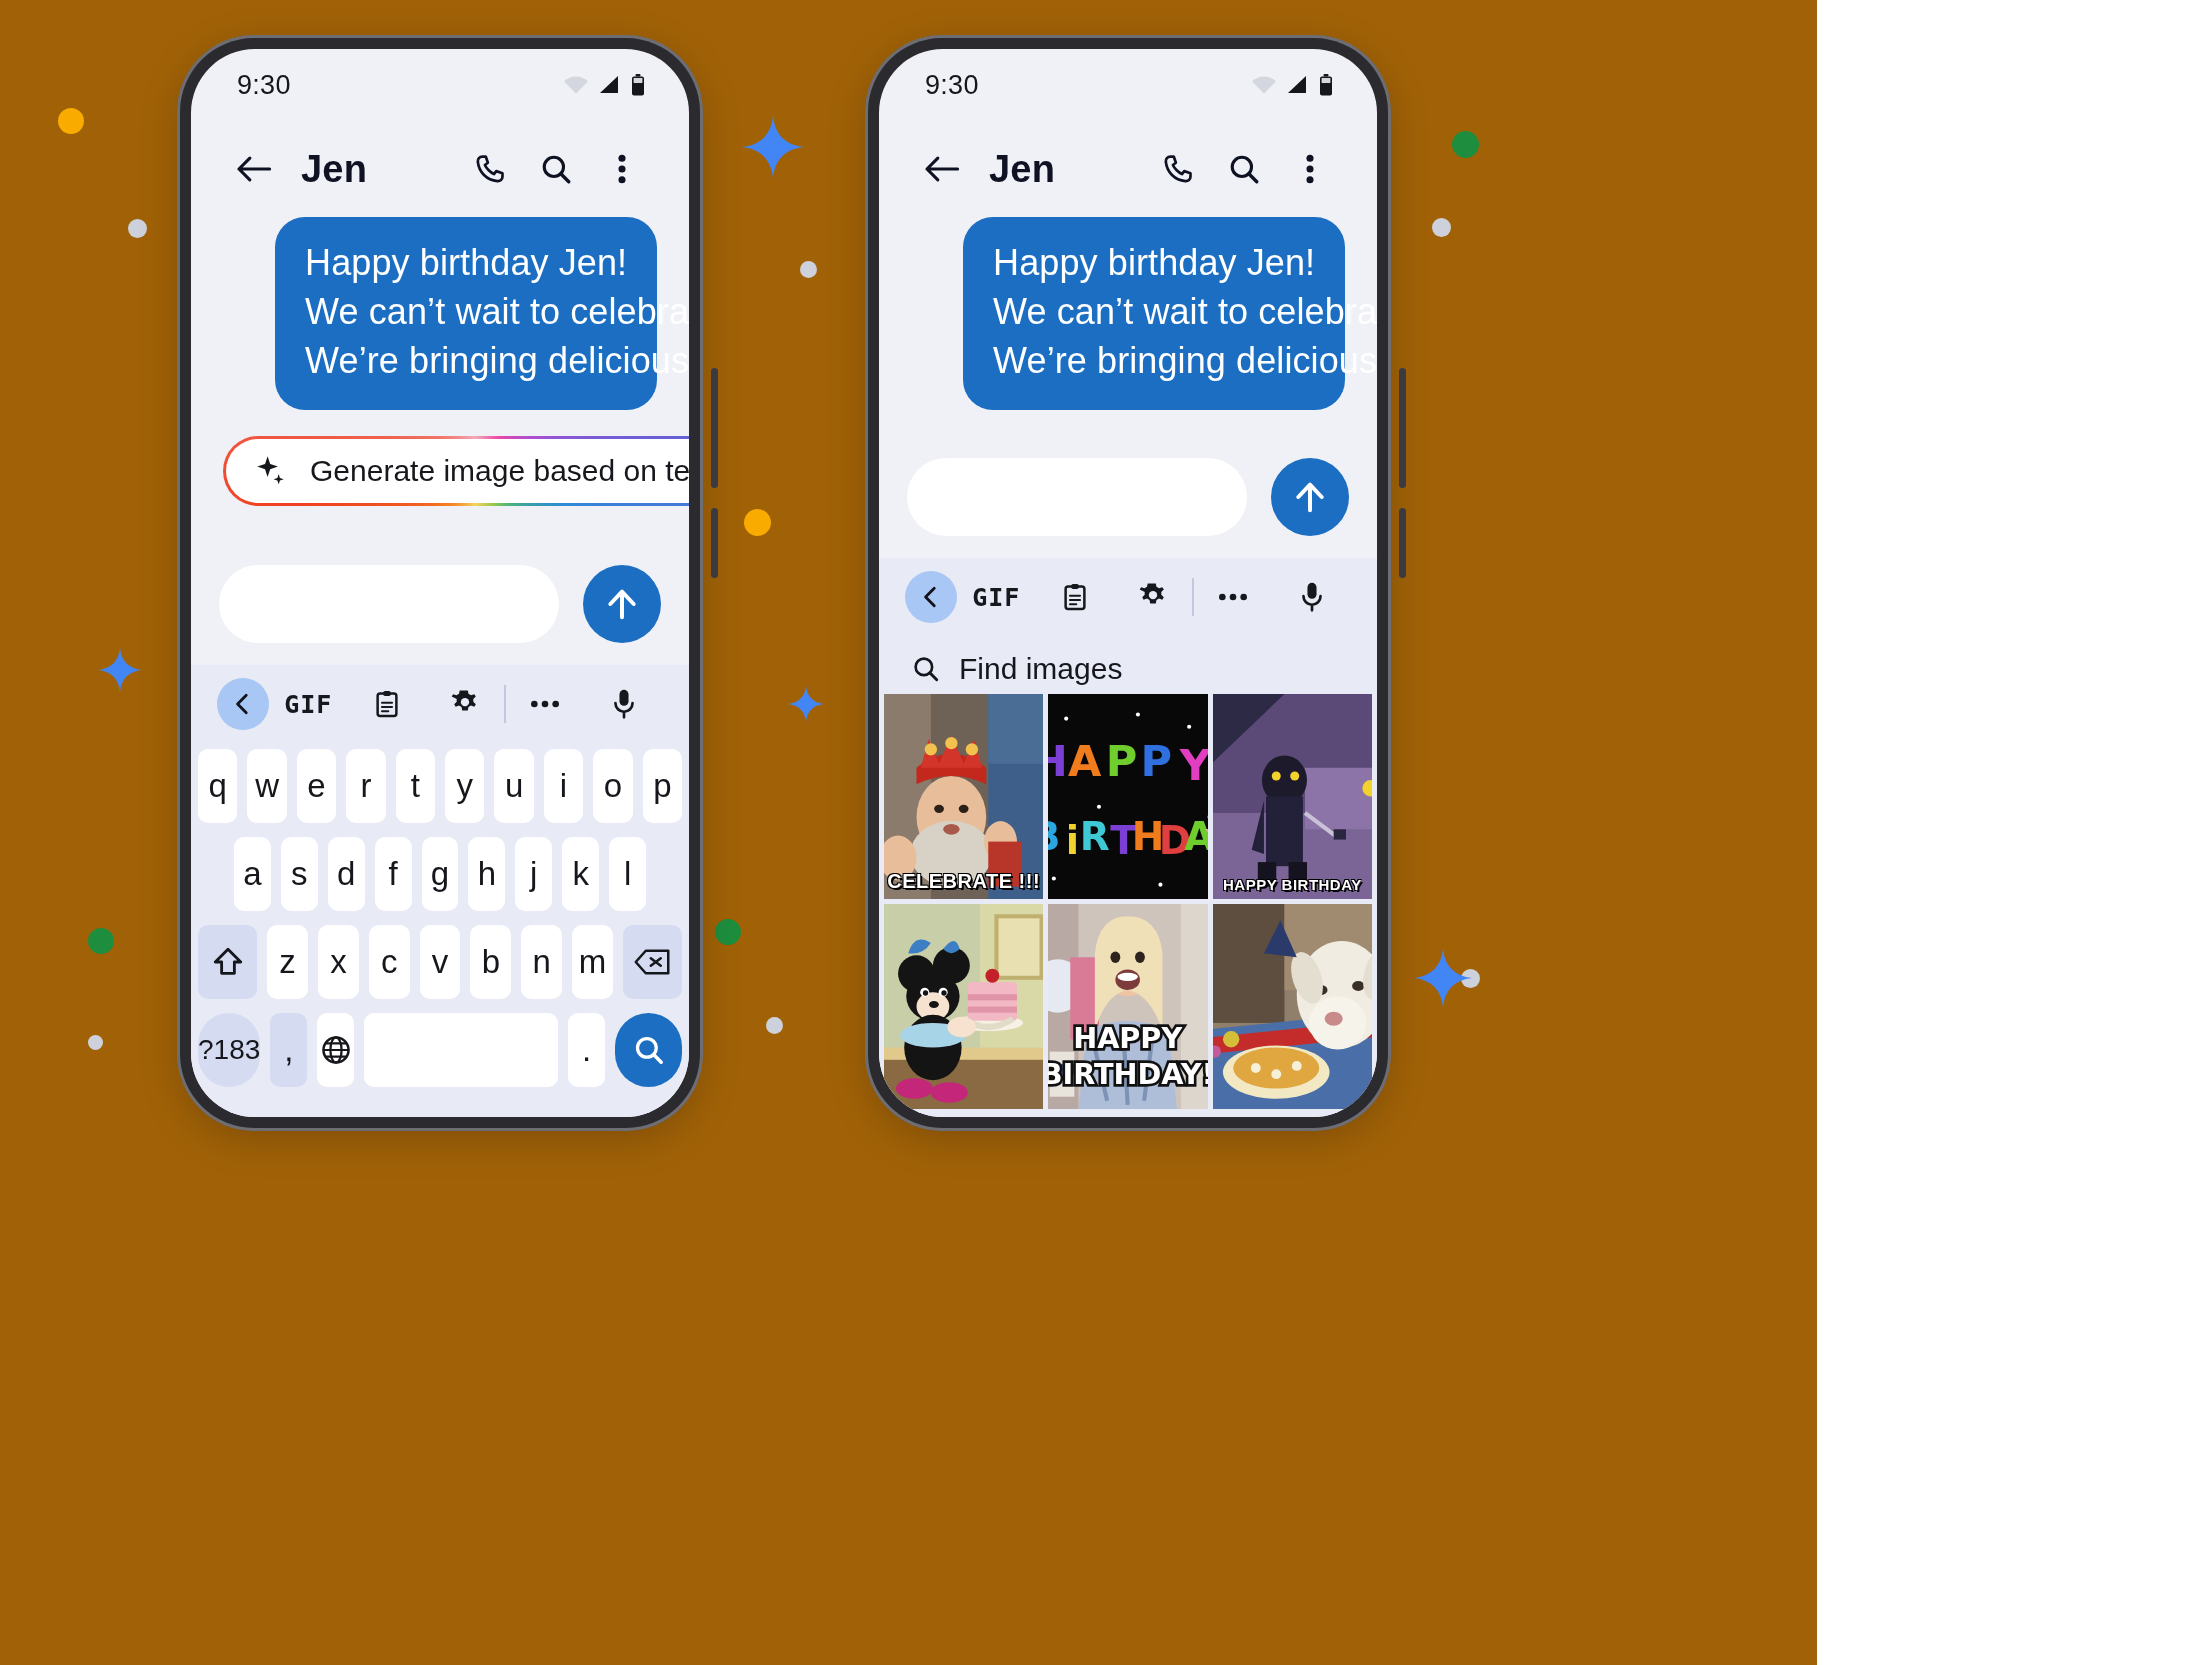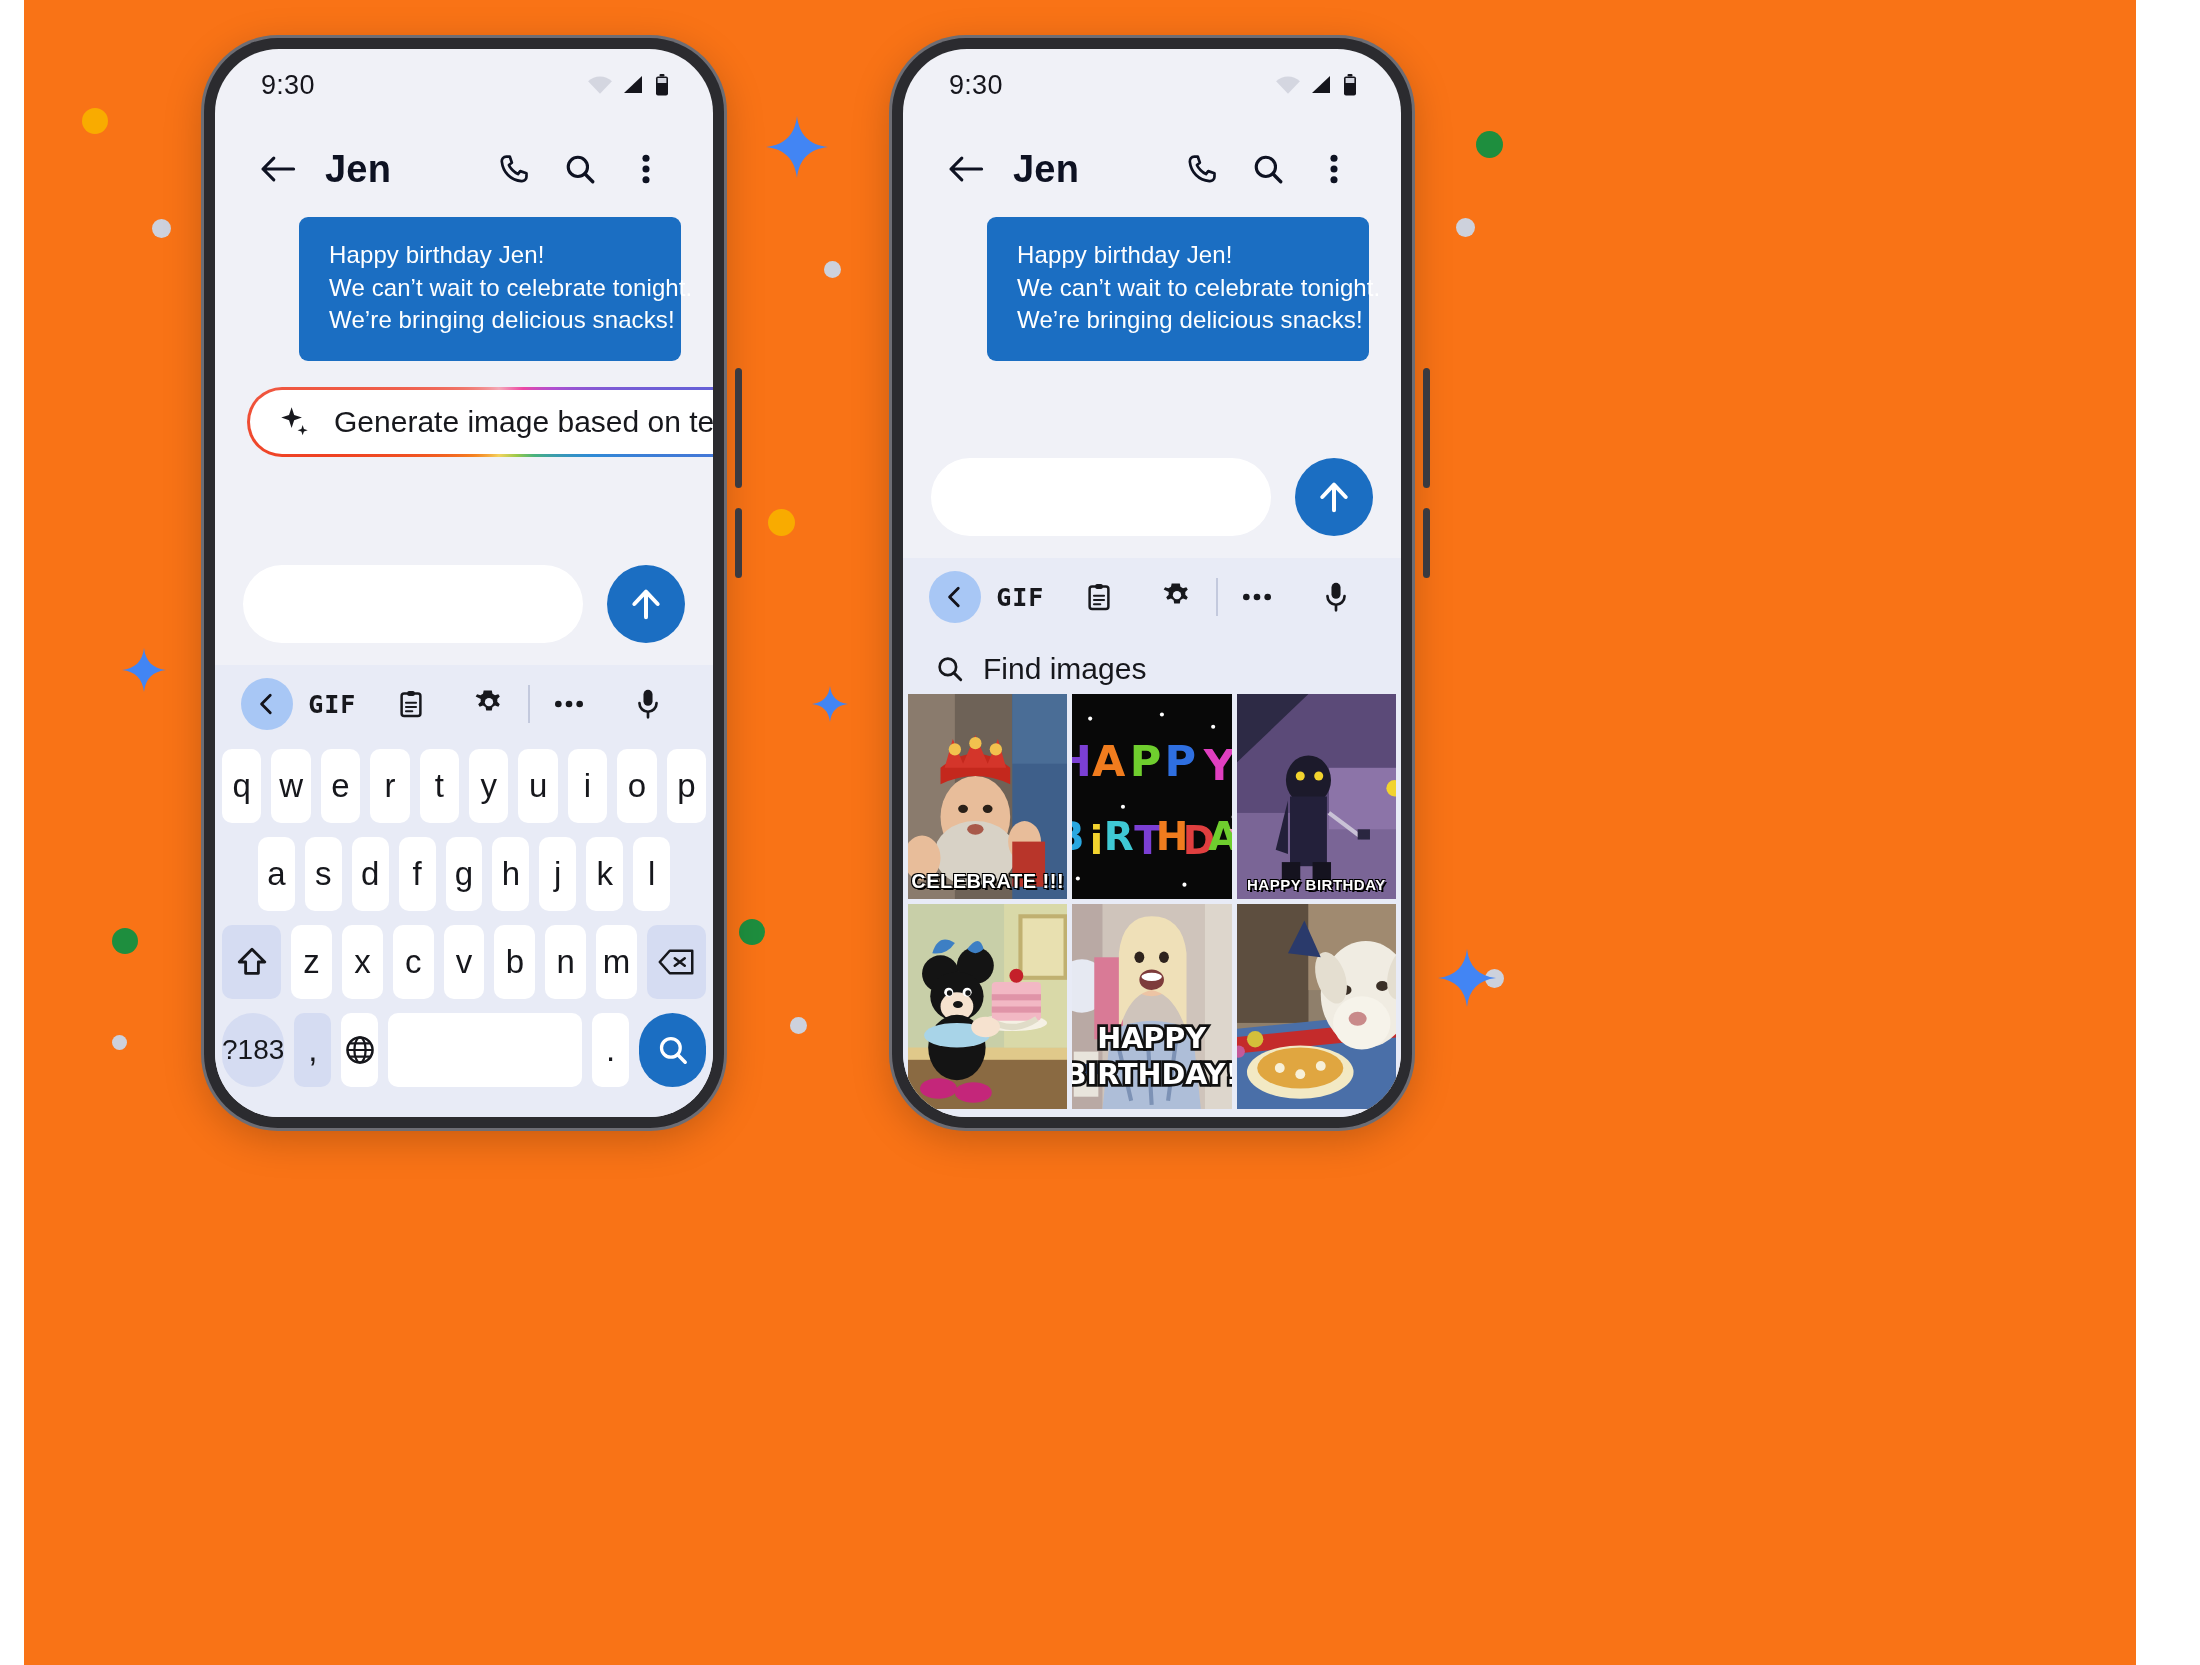--- a/index.html
+++ b/index.html
@@ -2,21 +2,21 @@
 <html><head>
 <meta charset="utf-8">
 <style>
   * { margin:0; padding:0; box-sizing:border-box; }
   html, body {
     width:2200px; height:1665px;
     background:#ffffff;
     font-family:"Liberation Sans", sans-serif;
     overflow:hidden;
   }
-  .stage { position:relative; width:2112px; height:1665px; background:#f97316;margin-left:24px; }
+  .stage { position:relative; width:1817px; height:1665px; background:#a16207; }
 
   
   .deco { position:absolute; }
   .dot { border-radius:50%; }
   .spark { position:absolute; }
 
   
   .phone {
     position:absolute;
     border-radius:74px;
@@ -60,23 +60,23 @@
     margin-left:18px; letter-spacing:.2px;
   }
   .appbar .spacer { flex:1; }
   .appbar .act { width:66px; display:flex; align-items:center; justify-content:center; }
 
   
   .convo { flex:1; position:relative; padding:0 32px; }
   .bubble {
     background:#1b6ec2;
     color:#ffffff;
-    border-radius:9px;
+    border-radius:30px;
     padding:22px 30px 24px 30px;
-    font-size:24px;
+    font-size:36px;
     line-height:1.36;
     width:fit-content;
     max-width:88%;
     margin-left:auto;
     letter-spacing:.1px;
   }
   .bubble .ln { white-space:nowrap; }
 
   
   .chip-wrap {

